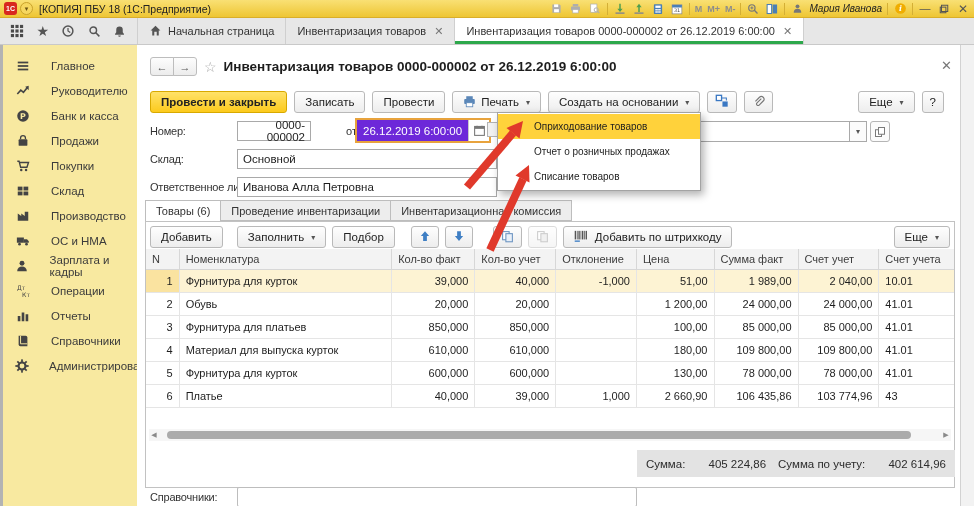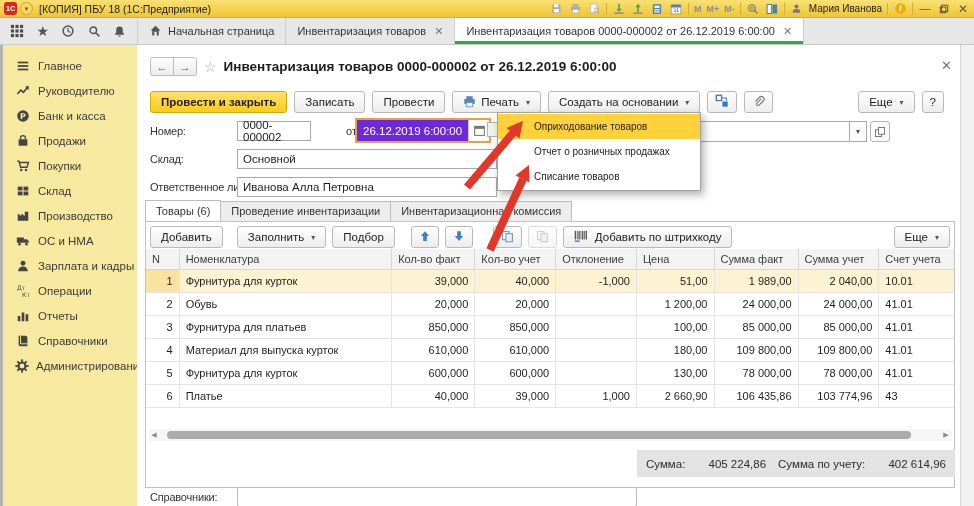--- a/index.html
+++ b/index.html
@@ -13,40 +13,40 @@
     display:flex; align-items:center; padding:0 4px; font-size:10.5px; color:#222; }
   .logo1c { width:13px; height:13px; background:#d8281e; border-radius:3px; color:#fff;
     font-size:7px; font-weight:bold; display:flex; align-items:center; justify-content:center; margin-right:3px; }
   .roundbtn { width:13px; height:13px; border-radius:50%; background:#f6d75f; border:1px solid #c9a22b;
     font-size:7px; color:#6b5410; display:flex; align-items:center; justify-content:center; margin-right:6px; }
   .wtitle { white-space:nowrap; }
   .wicons { margin-left:auto; display:flex; align-items:center; gap:5px; }
   .wicons .ticon { display:inline-flex; align-items:center; justify-content:center; width:14px; height:14px; }
   .wicons .tsep { width:1px; height:12px; background:#d4af35; }
   .wicons .mtxt { font-size:9px; color:#8d8d8d; font-weight:bold; }
-  .wicons .uname { font-size:10px; color:#222; white-space:nowrap; }
+  .wicons .uname { font-size:10px; color:#222; white-space:nowrap;font-style:italic; }
   .winctl { font-size:11px; color:#555; line-height:1; }
 
   
   .tabbar { position:absolute; left:0; top:18px; width:974px; height:27px; background:#e7e7e7;
     border-bottom:1px solid #c9c9c9; display:flex; align-items:stretch; }
   .quick { display:flex; align-items:center; gap:9px; padding:0 9px; width:137px; }
   .quick .qicon { display:inline-flex; align-items:center; justify-content:center; width:18px; height:18px; font-size:13px; color:#555; }
   .tabs { display:flex; align-items:stretch; }
   .tab { display:flex; align-items:center; gap:6px; padding:0 11px; font-size:11px; color:#333;
     border-right:1px solid #cfcfcf; position:relative; white-space:nowrap; }
   .tab:first-child { border-left:1px solid #cfcfcf; }
   .tab.active { background:#fff; }
   .tab.active::after { content:""; position:absolute; left:0; right:0; bottom:0; height:3px; background:#2da84b; }
   .tab .tclose { color:#777; font-size:11px; margin-left:2px; }
 
   
   .leftedge { position:absolute; left:0; top:45px; width:3px; bottom:0; background:#b3b3b3; }
   .sidebar { position:absolute; left:3px; top:45px; width:134px; bottom:0; background:#f8e9a0; padding-top:8px; }
-  .sitem { display:flex; align-items:center; gap:7px; height:25px; padding-left:12px; font-size:11.5px; color:#3b3b3b; cursor:default; }
+  .sitem { display:flex; align-items:center; gap:20px; height:25px; padding-left:12px; font-size:11.5px; color:#3b3b3b; cursor:default; }
   .sitem .sicon { width:16px; display:inline-flex; justify-content:center; }
 
   
   .main { position:absolute; left:137px; top:45px; width:837px; height:461px; background:#fff; }
   .gutter { position:absolute; right:0; top:0; width:14px; bottom:0; background:#f2f2f2; border-left:1px solid #d2d2d2; }
 
   .formheader { position:absolute; left:13px; top:12px; right:34px; display:flex; align-items:center; gap:7px; }
   .navbtn { width:24px; height:19px; background:linear-gradient(#fdfdfd,#ececec); border:1px solid #bdbdbd;
     font-size:11px; color:#555; display:inline-flex; align-items:center; justify-content:center; }
   .navbtn.b1 { border-radius:3px 0 0 3px; } .navbtn.b2 { border-radius:0 3px 3px 0; margin-left:-8px; }
@@ -74,21 +74,21 @@
   .datecal { width:21px; display:flex; align-items:center; justify-content:center; background:#fff; border-left:1px solid #c9c9c9; }
   .fragbtn { position:absolute; left:350px; top:77px; width:14px; height:15px; border:1px solid #b3b3b3;
     background:#f1f1f1; z-index:1; }
   .combo { position:absolute; left:363px; top:76px; width:390px; height:21px; display:flex; z-index:1; }
   .combo .cfield { flex:1; border:1px solid #a9a9a9; background:#fff; display:flex; }
   .combo .cdrop { width:17px; border:1px solid #a9a9a9; border-left:none; background:#fbfbfb;
     font-size:8px; color:#555; display:flex; align-items:center; justify-content:center; }
   .combo .copen { width:20px; margin-left:3px; border:1px solid #b5b5b5; border-radius:3px; background:#fbfbfb;
     display:flex; align-items:center; justify-content:center; }
 
-  .dtabs { position:absolute; left:8px; top:155px; display:flex; align-items:center; }
+  .dtabs { position:absolute; left:8px; top:155px; display:flex; align-items:flex-start; }
   .dtab { height:21px; padding:0 10px; display:flex; align-items:center; font-size:11px; color:#333;
     background:#ededed; border:1px solid #bdbdbd; border-left:none; }
   .dtab:first-child { border-left:1px solid #bdbdbd; }
   .dtab.active { background:#fff; height:22px; border-bottom:1px solid #fff; font-weight:normal; }
 
   .panel { position:absolute; left:8px; top:176px; width:810px; height:267px; border:1px solid #c2c2c2; background:#fff; }
   .ttoolbar { position:absolute; left:4px; top:4px; right:4px; display:flex; align-items:center; gap:6px; }
 
   table.items { position:absolute; left:0; top:27px; width:100%; border-collapse:collapse; table-layout:fixed; font-size:11px; }
   table.items th { background:#f3f3f3; border:1px solid #d7d7d7; border-top:none; font-weight:normal; color:#3c3c3c;
@@ -472,21 +472,21 @@
       <span class="spacer"></span>
       <span class="btn">
           <span>Еще</span>
           <span class="caret">▾</span>
         </span>
       <span class="btn iconbtn">?</span>
     </div>
 
     <div class="fieldrow" style="top:76px; right:30px;">
       <span class="flabel">Номер:</span>
-      <span class="finput" style="width:74px;">0000-000002</span>
+      <span class="finput" style="width:74px;text-align:right;">0000-000002</span>
       <span style="margin-left:35px;">от:</span>
       <span class="datewrap">
         <span class="datesel">26.12.2019 6:00:00</span>
         <span class="datecal" id="cal-ic">
             <svg viewBox="0 0 16 16" width="13" height="13">
               <rect x="2" y="3" width="12" height="11" fill="#fff" stroke="#777" stroke-width="1.3"></rect>
               <rect x="2" y="3" width="12" height="3" fill="#777"></rect>
               <path d="M5 2v2M11 2v2" stroke="#777" stroke-width="1.3"></path>
             </svg>
           </span>
@@ -581,21 +581,21 @@
           </colgroup>
           <thead>
             <tr>
               <th>N</th>
               <th>Номенклатура</th>
               <th>Кол-во факт</th>
               <th>Кол-во учет</th>
               <th>Отклонение</th>
               <th>Цена</th>
               <th>Сумма факт</th>
-              <th>Сумма учет</th>
+              <th>Счет учет</th>
               <th>Счет учета</th>
             </tr>
           </thead>
           <tbody>
             <tr class="sel">
               <td class="r ncell">1</td>
               <td class="">Фурнитура для курток</td>
               <td class="r">39,000</td>
               <td class="r">40,000</td>
               <td class="r neg">-1,000</td>

